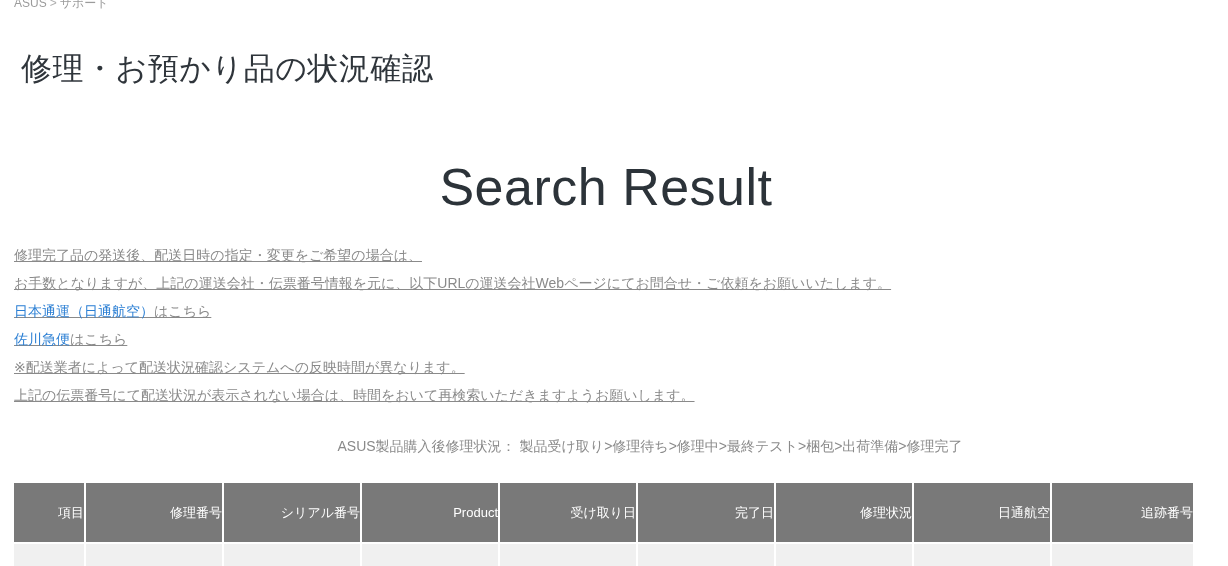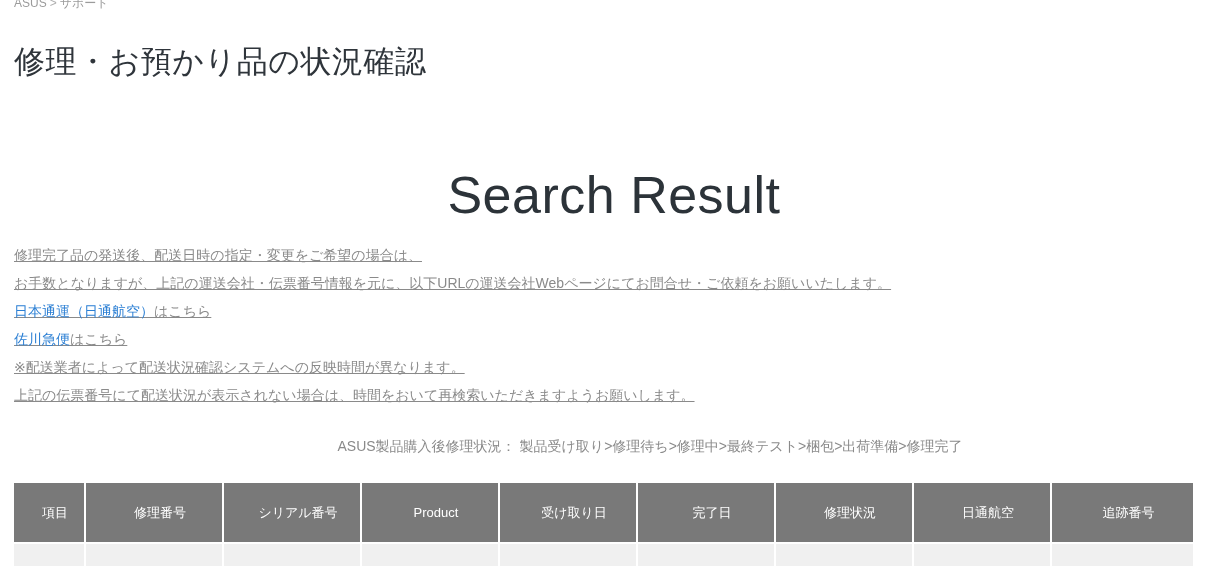--- a/index.html
+++ b/index.html
@@ -39,36 +39,36 @@
   .breadcrumb .crumb {
     color: #9b9b9b;
     text-decoration: none;
   }
 
   
   .page-title {
     position: absolute;
     left: 13px;
     top: 40px;
-    margin: 1px;
+    margin: 8px;
     font-size: 31px;
     font-weight: 400;
     line-height: 42px;
     letter-spacing: 0.5px;
     color: #2f353b;
     white-space: nowrap;
   }
 
   
   .result-heading {
     position: absolute;
     left: 0;
     top: 155px;
     width: 1212px;
-    margin: 8px;
+    margin: 0;
     text-align: center;
     font-size: 52px;
     font-weight: 400;
     line-height: 64px;
     letter-spacing: 0.5px;
     color: #2c3339;
     white-space: nowrap;
   }
 
   
@@ -116,21 +116,21 @@
     border-collapse: separate;
     border-spacing: 0;
     table-layout: fixed;
     background: #ffffff;
   }
   table.result-table th {
     background: #797979;
     color: #ffffff;
     font-size: 13px;
     font-weight: 400;
-    text-align: center;
+    text-align: right;
     height: 59px;
     padding: 0 0 0 12px;
     border-right: 2px solid #ffffff;
     border-bottom: 2px solid #ffffff;
     vertical-align: middle;
     white-space: nowrap;
     overflow: hidden;
   }
   table.result-table th:last-child {
     border-right: none;

